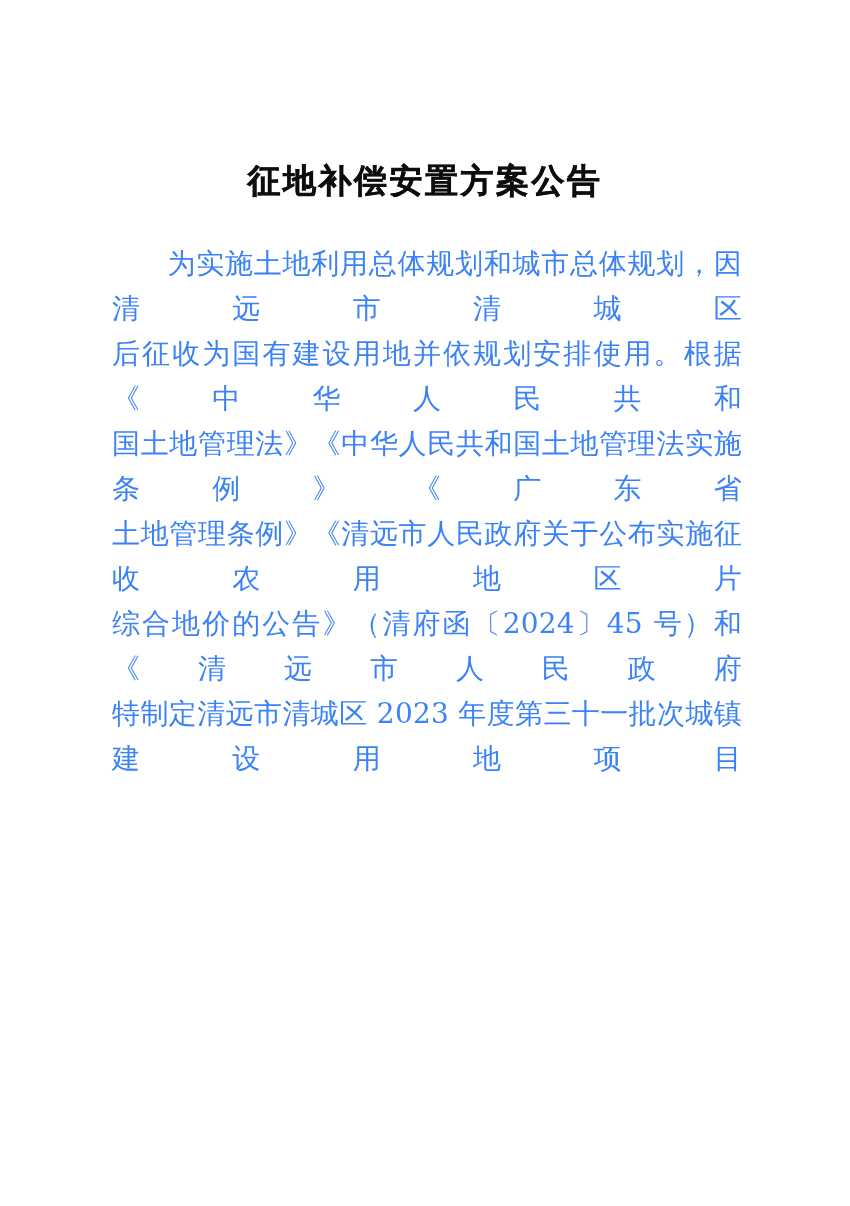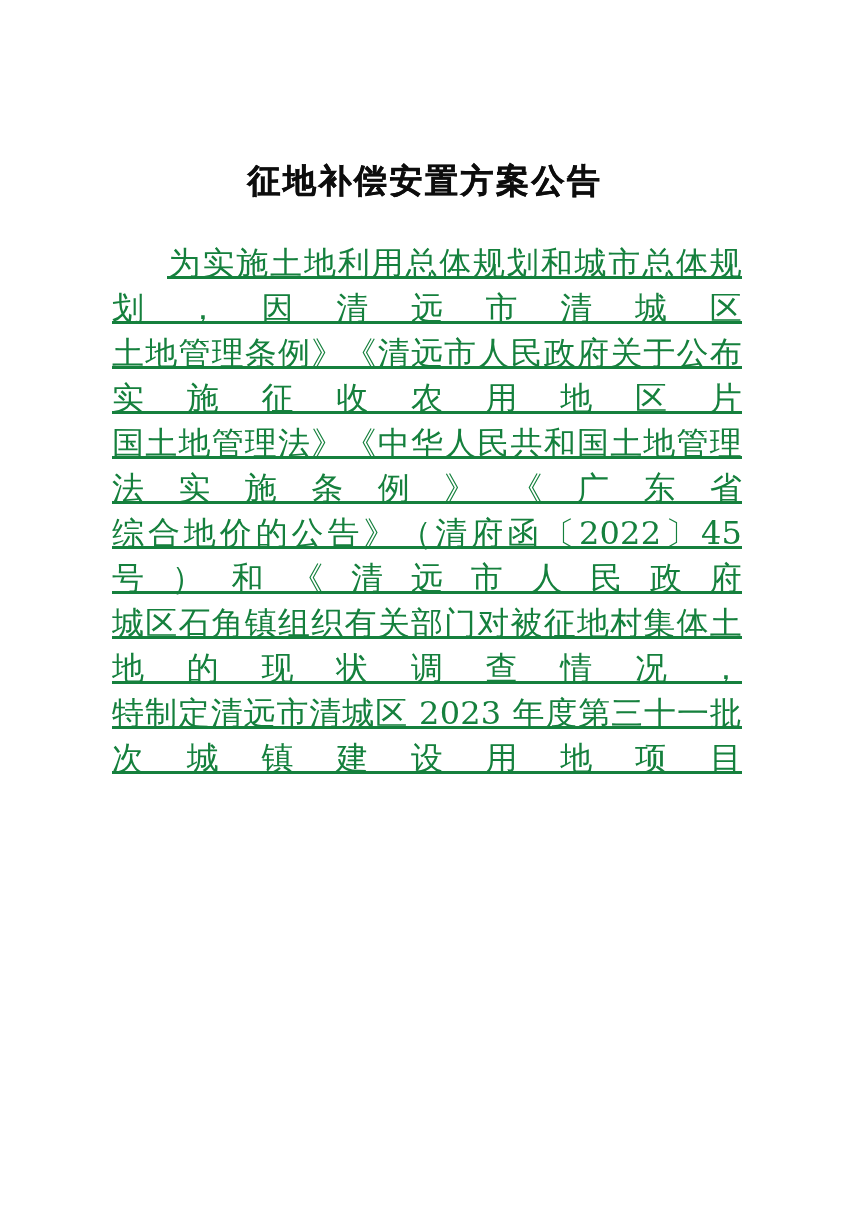--- a/index.html
+++ b/index.html
@@ -36,26 +36,25 @@
 
   
   .body-block {
     position: absolute;
     left: 112px;
     top: 241px;
     width: 630px;
   }
 
   .line {
-    font-size: 32px;
+    font-size: 28px;
     line-height: 45px;
     letter-spacing: 0.2px;
     white-space: pre;
-    color: #15803d;
-    text-decoration: underline;
+    color: #3b82f6;
   }
 
   
   .line.just {
     text-align: justify;
     text-align-last: justify;
     white-space: normal;
   }
 
   .spacer-indent {
@@ -80,23 +79,23 @@
 </head>
 <body>
 
 <div class="page">
 
   <div class="doc-title">征地补偿安置方案公告</div>
 
   <div class="body-block">
 
     <div class="line just"><span class="spacer-indent"></span><span>为实施土地利用总体规划和城市总体规划，因清远市清城区</span></div>
+    <div class="line just">后征收为国有建设用地并依规划安排使用。根据《中华人民共和</div>
+    <div class="line just">国土地管理法》《中华人民共和国土地管理法实施条例》《广东省</div>
     <div class="line just">土地管理条例》《清远市人民政府关于公布实施征收农用地区片</div>
-    <div class="line just">国土地管理法》《中华人民共和国土地管理法实施条例》《广东省</div>
-    <div class="line just">综合地价的公告》（清府函〔2022〕45 号）和《清远市人民政府</div>
-    <div class="line just">城区石角镇组织有关部门对被征地村集体土地的现状调查情况，</div>
+    <div class="line just">综合地价的公告》（清府函〔2024〕45 号）和《清远市人民政府</div>
     <div class="line just">特制定清远市清城区 2023 年度第三十一批次城镇建设用地项目</div>
 
   </div>
 
   <div class="page-number">－ 1 －</div>
 
 </div>
 
 </body></html>

